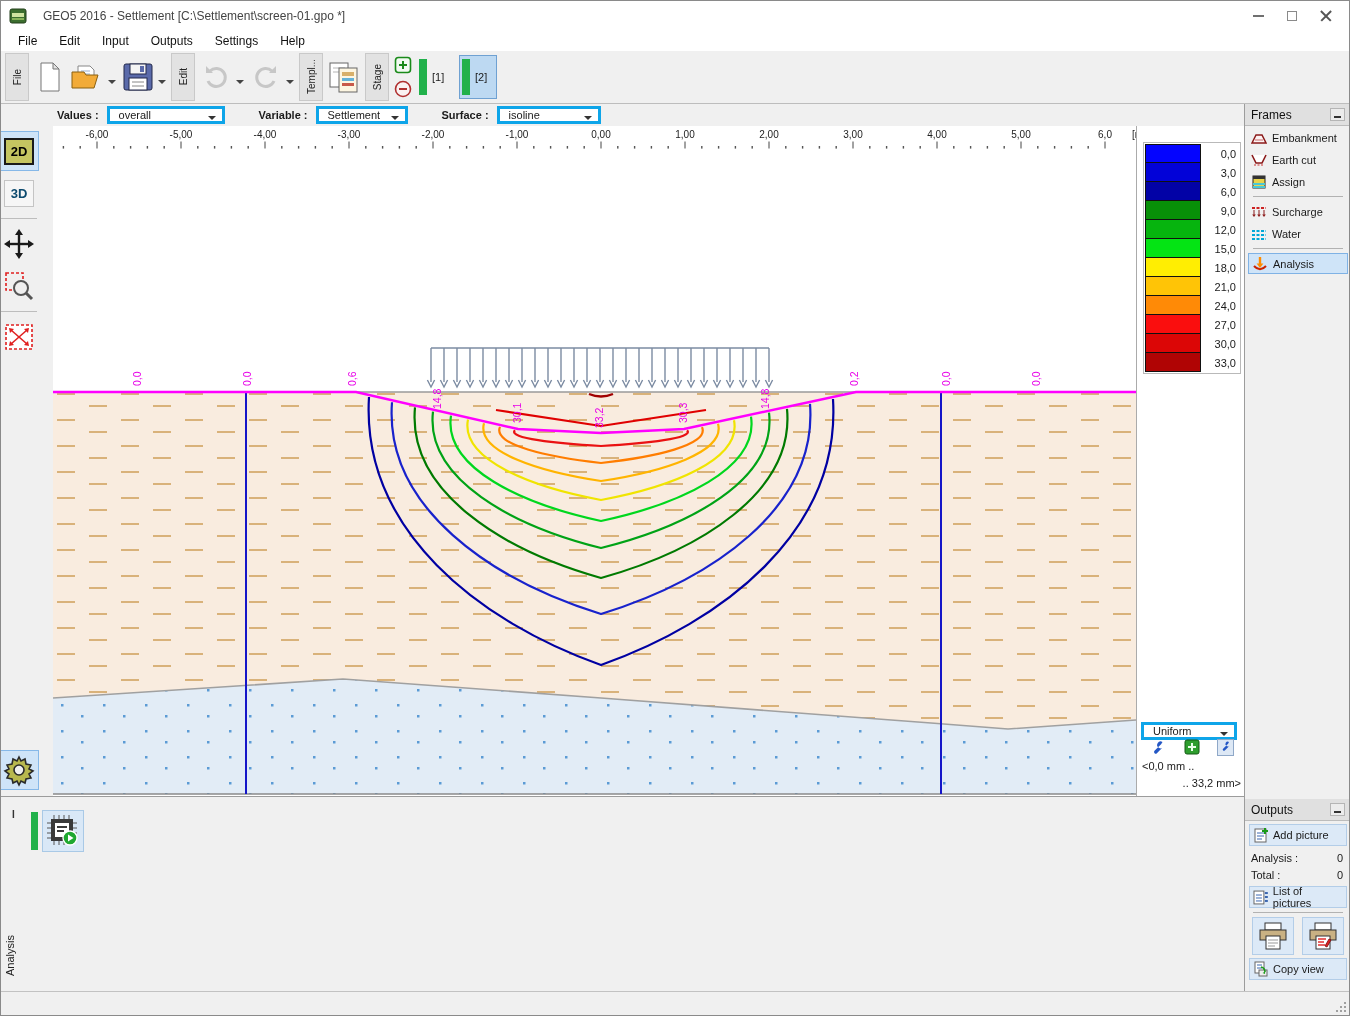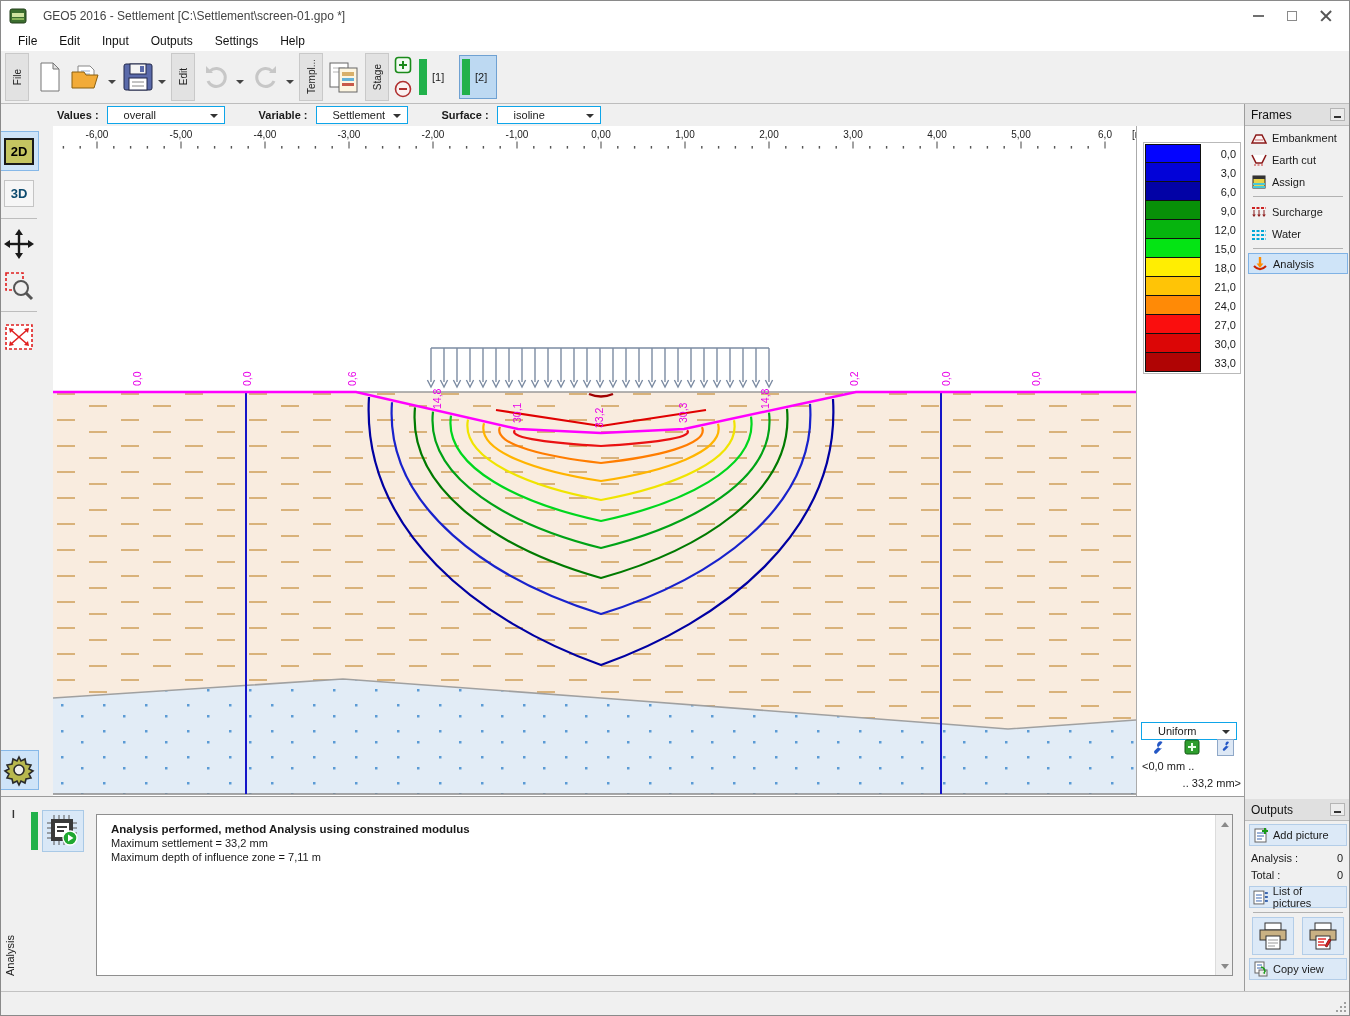--- a/index.html
+++ b/index.html
@@ -30,21 +30,21 @@
   .dda { width:0; height:0; border:4px solid transparent; border-top-color:#444; margin:14px 3px 0 1px; }
   .stagecol { display:flex; flex-direction:column; justify-content:space-between; height:44px; padding:1px 3px; }
   .stagebtn { height:44px; width:38px; display:flex; align-items:center; margin:0 2px; padding:2px; }
   .stagebtn .bar { width:8px; height:36px; background:#21b14b; margin-right:5px; }
   .stagebtn span { font-size:11px; }
   .stagebtn.active { background:#bdd9f2; border:1px solid #6fa1d2; }
 
   
   .controlrow { position:absolute; left:0; top:103px; width:1243px; height:22px; background:#f0f0f0; display:flex; align-items:center; padding-left:56px; gap:8px; }
   .clabel { font-weight:bold; font-size:11px; }
-  .dd { position:relative; background:#fff; border:1px solid #0ea5e9; height:18px; display:flex; align-items:center; padding:0 20px 0 16px; font-size:11px; }
+  .dd { position:relative; background:#fff; border:3px solid #0ea5e9; height:18px; display:flex; align-items:center; padding:0 20px 0 9px; font-size:11px; }
   .dd::after { content:""; position:absolute; right:6px; top:7px; border:4px solid transparent; border-top-color:#333; }
   .dd.w1{width:118px;} .dd.w2{width:92px;} .dd.w3{width:104px;}
   .gap{width:18px;}
 
   
   .sidebar { position:absolute; left:0; top:125px; width:36px; height:670px; background:#f0f0f0; display:flex; flex-direction:column; align-items:center; padding-top:4px; }
   .sbtn { width:40px; height:40px; display:flex; align-items:center; justify-content:center; margin:1px 0; }
   .sbtn.sel { background:#cfe4f8; border:1px solid #86b8e8; }
   .icon2d { width:30px; height:27px; background:#c5c561; border:2px solid #1a1a1a; display:flex; align-items:center; justify-content:center; font-weight:bold; font-size:13px; color:#000; }
   .icon3d { width:30px; height:27px; background:#f6f6f6; border:1px solid #c4c4c4; display:flex; align-items:center; justify-content:center; font-weight:bold; font-size:13px; color:#0c4a6e; }
@@ -720,35 +720,20 @@
         <rect x="5" y="5" width="22" height="22" fill="#3a3a3a"></rect>
         <rect x="9" y="9" width="14" height="14" fill="#fff"></rect>
         <g stroke="#3a3a3a" stroke-width="2">
             <line x1="11" y1="13" x2="21" y2="13"></line>
             <line x1="11" y1="17" x2="18" y2="17"></line>
           </g>
         <circle cx="24" cy="24" r="7" fill="#1fa830" stroke="#fff" stroke-width="1.4"></circle>
         <path d="M22,20.5 l5.5,3.5 -5.5,3.5 z" fill="#fff"></path>
       </svg>
     </div>
-    <div class="resultbox">
-      <div class="inner">
-        <div class="rtitle">Analysis performed, method Analysis using constrained modulus</div>
-        <div class="rline">Maximum settlement = 33,2 mm</div>
-        <div class="rline">Maximum depth of influence zone = 7,11 m</div>
-      </div>
-      <div class="vscroll">
-        <div class="varrow up">
-            <div class="tri-up"></div>
-          </div>
-        <div class="varrow down">
-            <div class="tri-down"></div>
-          </div>
-      </div>
-    </div>
   </div>
 
   <div class="statusbar">
     <svg class="grip" width="14" height="14" viewBox="0 0 14 14">
       <g fill="#a0a0a0">
           <rect x="10" y="10" width="2" height="2"></rect>
           <rect x="6" y="10" width="2" height="2"></rect>
           <rect x="2" y="10" width="2" height="2"></rect>
           <rect x="10" y="6" width="2" height="2"></rect>
           <rect x="6" y="6" width="2" height="2"></rect>

